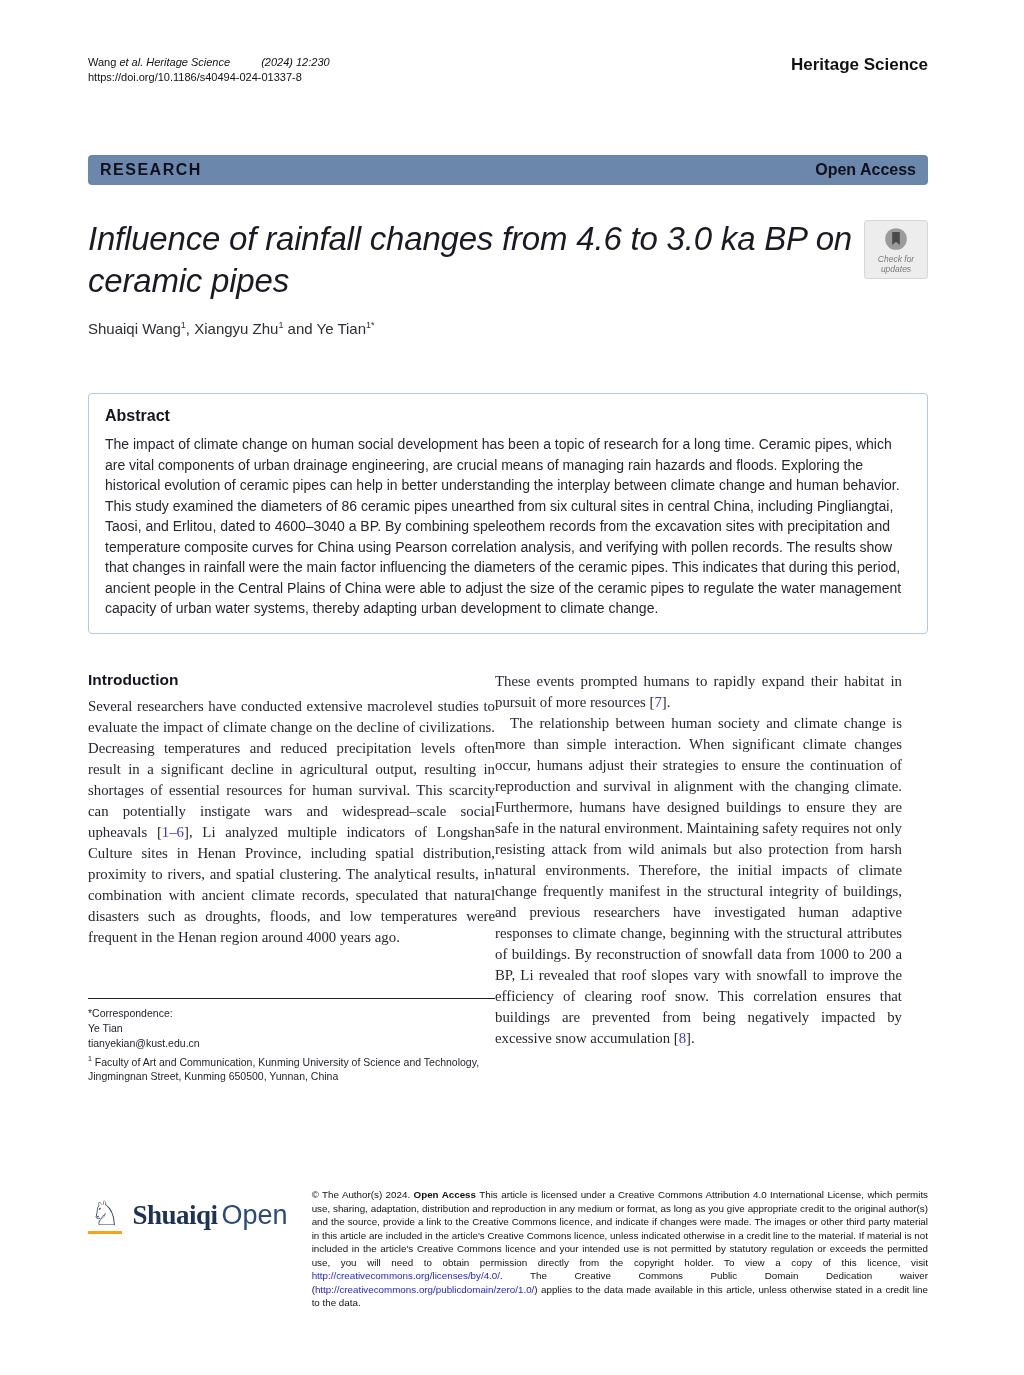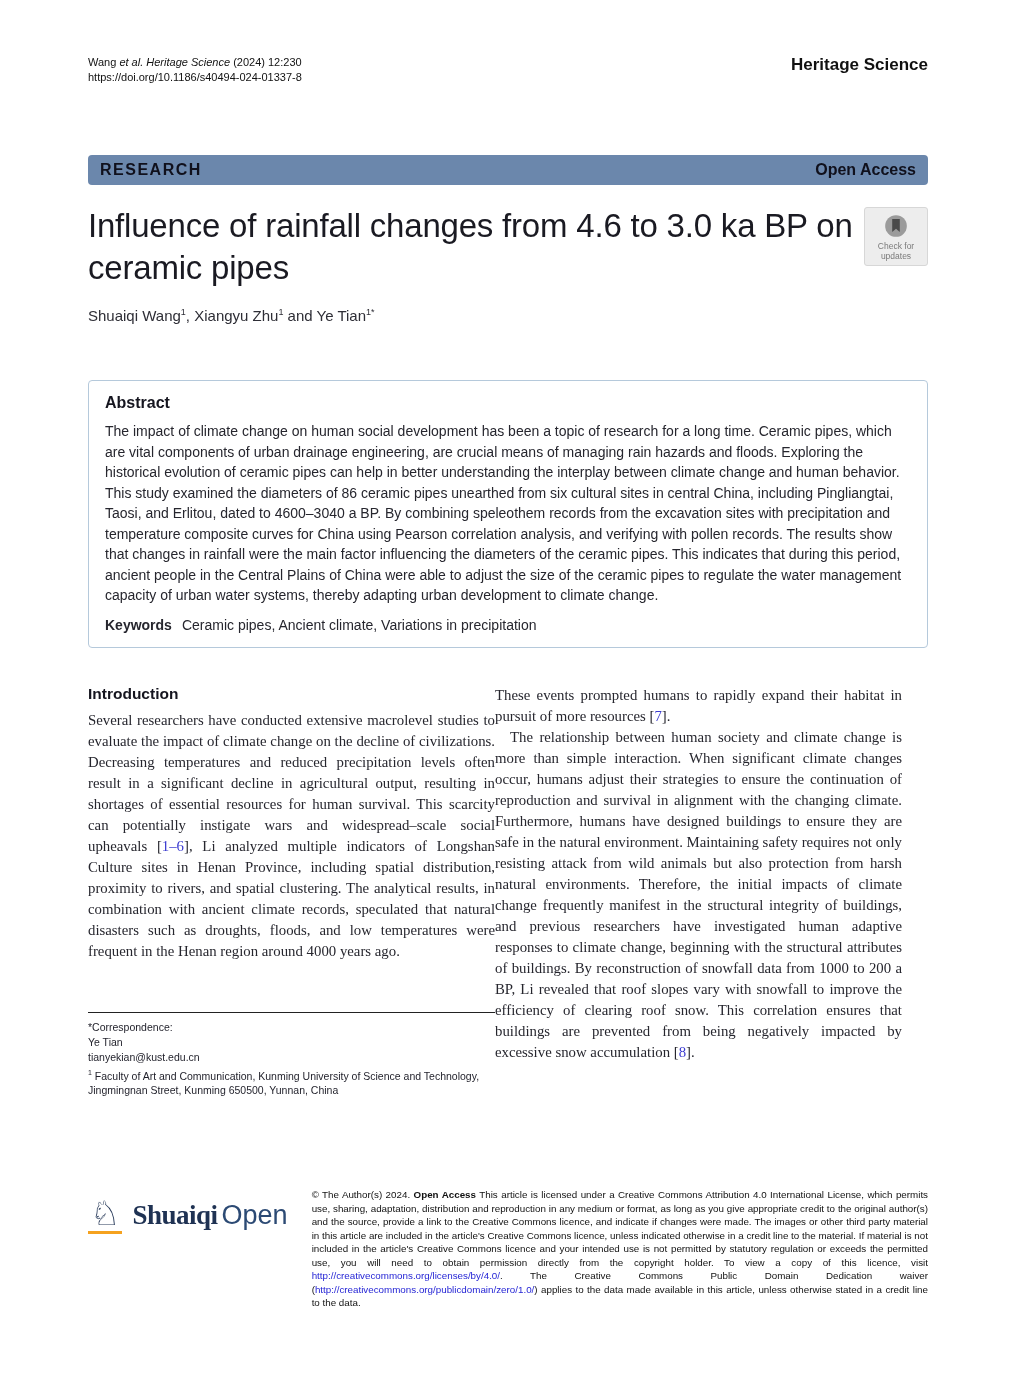--- a/index.html
+++ b/index.html
@@ -11,37 +11,37 @@
     background: #ffffff;
     font-family: "Liberation Sans", sans-serif;
     color: #1d1d26;
     padding: 55px 96px 0 88px;
     overflow: hidden;
   }
   
   .hdr { display: flex; justify-content: space-between; align-items: flex-start; }
   .hdr-left { font-size: 11px; line-height: 15px; color: #111; }
   .hdr-cite i { }
-  .hdr-issue { }
+  .hdr-issue { font-style: italic; margin-left: 28px; }
   .hdr-journal { font-size: 17px; font-weight: bold; color: #111; }
   
   .banner {
     margin-top: 70px;
     height: 30px;
     background: #6b87ac;
     border-radius: 4px;
     display: flex;
     justify-content: space-between;
     align-items: center;
     padding: 3px 12px;
   }
   .banner .res { font-size: 16px; font-weight: bold; letter-spacing: 1.5px; color: #10101c; }
   .banner .oa { font-size: 16px; font-weight: bold; color: #10101c; }
   
-  .title-wrap { position: relative; margin-top: 20px; }
+  .title-wrap { position: relative; margin-top: 33px; font-style: italic; }
   .title {
     font-size: 33px;
     line-height: 42px;
     font-weight: 400;
     color: #1a1a22;
     max-width: 780px;
     letter-spacing: -0.2px;
   }
   .check-badge {
     position: absolute;
@@ -150,23 +150,20 @@
     </div>
   </div>
 
   <div class="authors">
     <span>Shuaiqi Wang</span><sup>1</sup><span>, </span><span>Xiangyu Zhu</span><sup>1</sup><span> and </span><span>Ye Tian</span><sup>1*</sup>
   </div>
 
   <div class="abstract">
     <h2>Abstract</h2>
     <p>The impact of climate change on human social development has been a topic of research for a long time. Ceramic pipes, which are vital components of urban drainage engineering, are crucial means of managing rain hazards and floods. Exploring the historical evolution of ceramic pipes can help in better understanding the interplay between climate change and human behavior. This study examined the diameters of 86 ceramic pipes unearthed from six cultural sites in central China, including Pingliangtai, Taosi, and Erlitou, dated to 4600–3040 a BP. By combining speleothem records from the excavation sites with precipitation and temperature composite curves for China using Pearson correlation analysis, and verifying with pollen records. The results show that changes in rainfall were the main factor influencing the diameters of the ceramic pipes. This indicates that during this period, ancient people in the Central Plains of China were able to adjust the size of the ceramic pipes to regulate the water management capacity of urban water systems, thereby adapting urban development to climate change.</p>
-    <div class="kw">
-      <b>Keywords</b><span>Ceramic pipes, Ancient climate, Variations in precipitation</span>
-    </div>
   </div>
 
   <div class="cols">
 
     <div class="col">
       <h2>Introduction</h2>
       <p class="serif"><span>Several researchers have conducted extensive macrolevel studies to evaluate the impact of climate change on the decline of civilizations. Decreasing temperatures and reduced precipitation levels often result in a significant decline in agricultural output, resulting in shortages of essential resources for human survival. This scarcity can potentially instigate wars and widespread–scale social upheavals [</span><span class="ref">1–6</span><span>], Li analyzed multiple indicators of Longshan Culture sites in Henan Province, including spatial distribution, proximity to rivers, and spatial clustering. The analytical results, in combination with ancient climate records, speculated that natural disasters such as droughts, floods, and low temperatures were frequent in the Henan region around 4000 years ago.</span></p>
       <hr class="footrule">
       <div class="corr">
         <div>*Correspondence:</div>

